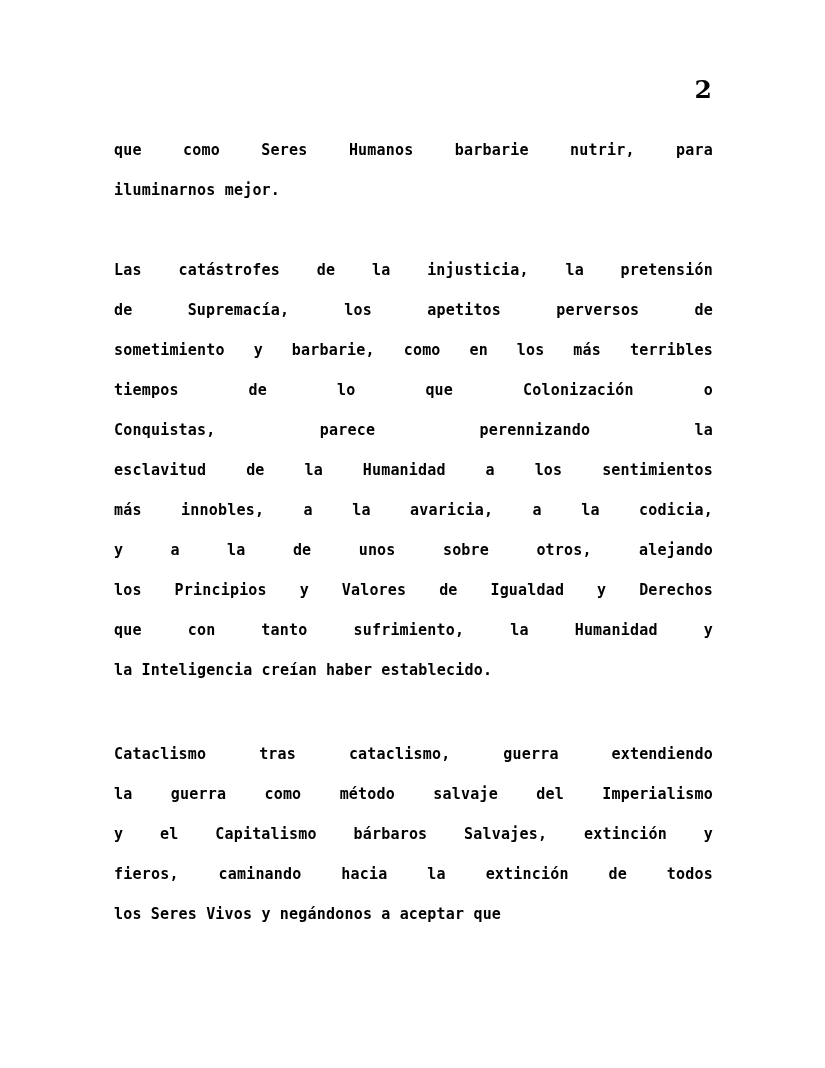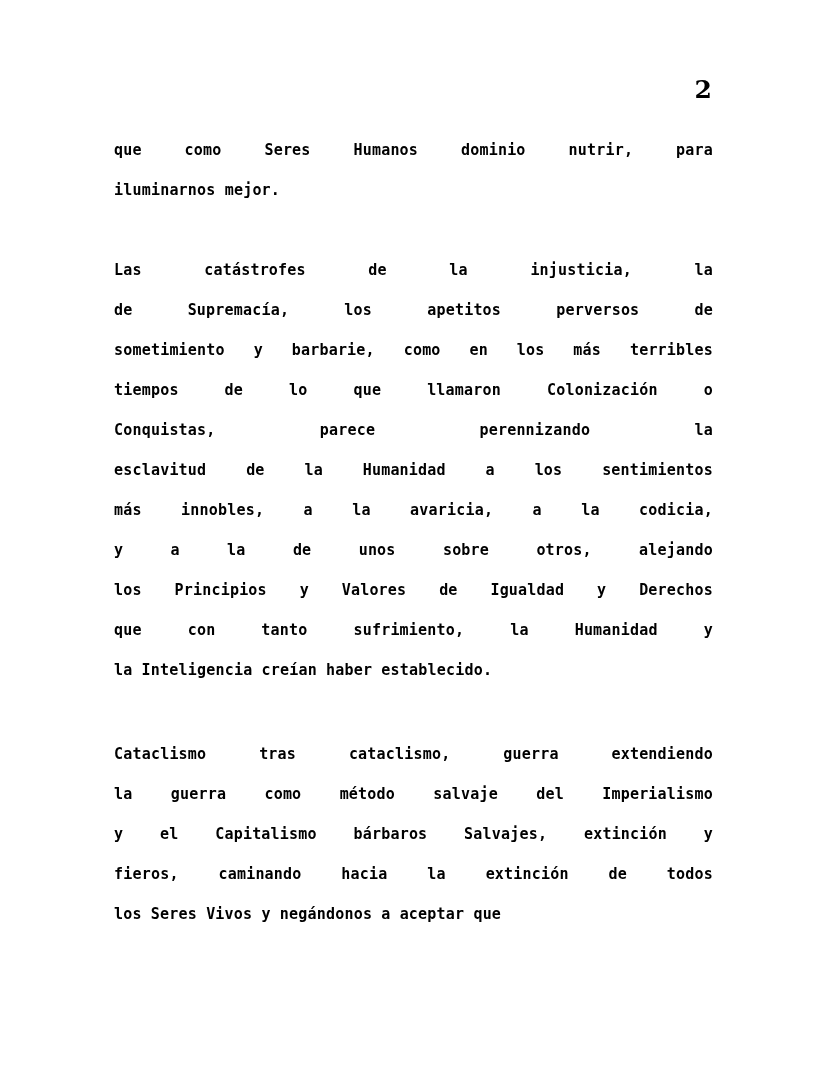--- a/index.html
+++ b/index.html
@@ -92,37 +92,38 @@
 
   <div class="page-number">2</div>
 
   <div class="body-column">
       <p class="paragraph">
         <span class="text-line">
           <span class="word">que</span>
           <span class="word">como</span>
           <span class="word">Seres</span>
           <span class="word">Humanos</span>
-          <span class="word">dominio</span>
+          <span class="word">barbarie</span>
           <span class="word">nutrir,</span>
           <span class="word">para</span>
         </span>
         <span class="text-line last-line">
           <span class="word">iluminarnos</span>
           <span class="word">mejor.</span>
         </span>
       </p>
       <p class="paragraph">
         <span class="text-line">
           <span class="word">Las</span>
           <span class="word">catástrofes</span>
           <span class="word">de</span>
           <span class="word">la</span>
           <span class="word">injusticia,</span>
           <span class="word">la</span>
+          <span class="word">pretensión</span>
         </span>
         <span class="text-line">
           <span class="word">de</span>
           <span class="word">Supremacía,</span>
           <span class="word">los</span>
           <span class="word">apetitos</span>
           <span class="word">perversos</span>
           <span class="word">de</span>
         </span>
         <span class="text-line">
@@ -133,21 +134,20 @@
           <span class="word">en</span>
           <span class="word">los</span>
           <span class="word">más</span>
           <span class="word">terribles</span>
         </span>
         <span class="text-line">
           <span class="word">tiempos</span>
           <span class="word">de</span>
           <span class="word">lo</span>
           <span class="word">que</span>
-          <span class="word">llamaron</span>
           <span class="word">Colonización</span>
           <span class="word">o</span>
         </span>
         <span class="text-line">
           <span class="word">Conquistas,</span>
           <span class="word">parece</span>
           <span class="word">perennizando</span>
           <span class="word">la</span>
         </span>
         <span class="text-line">

